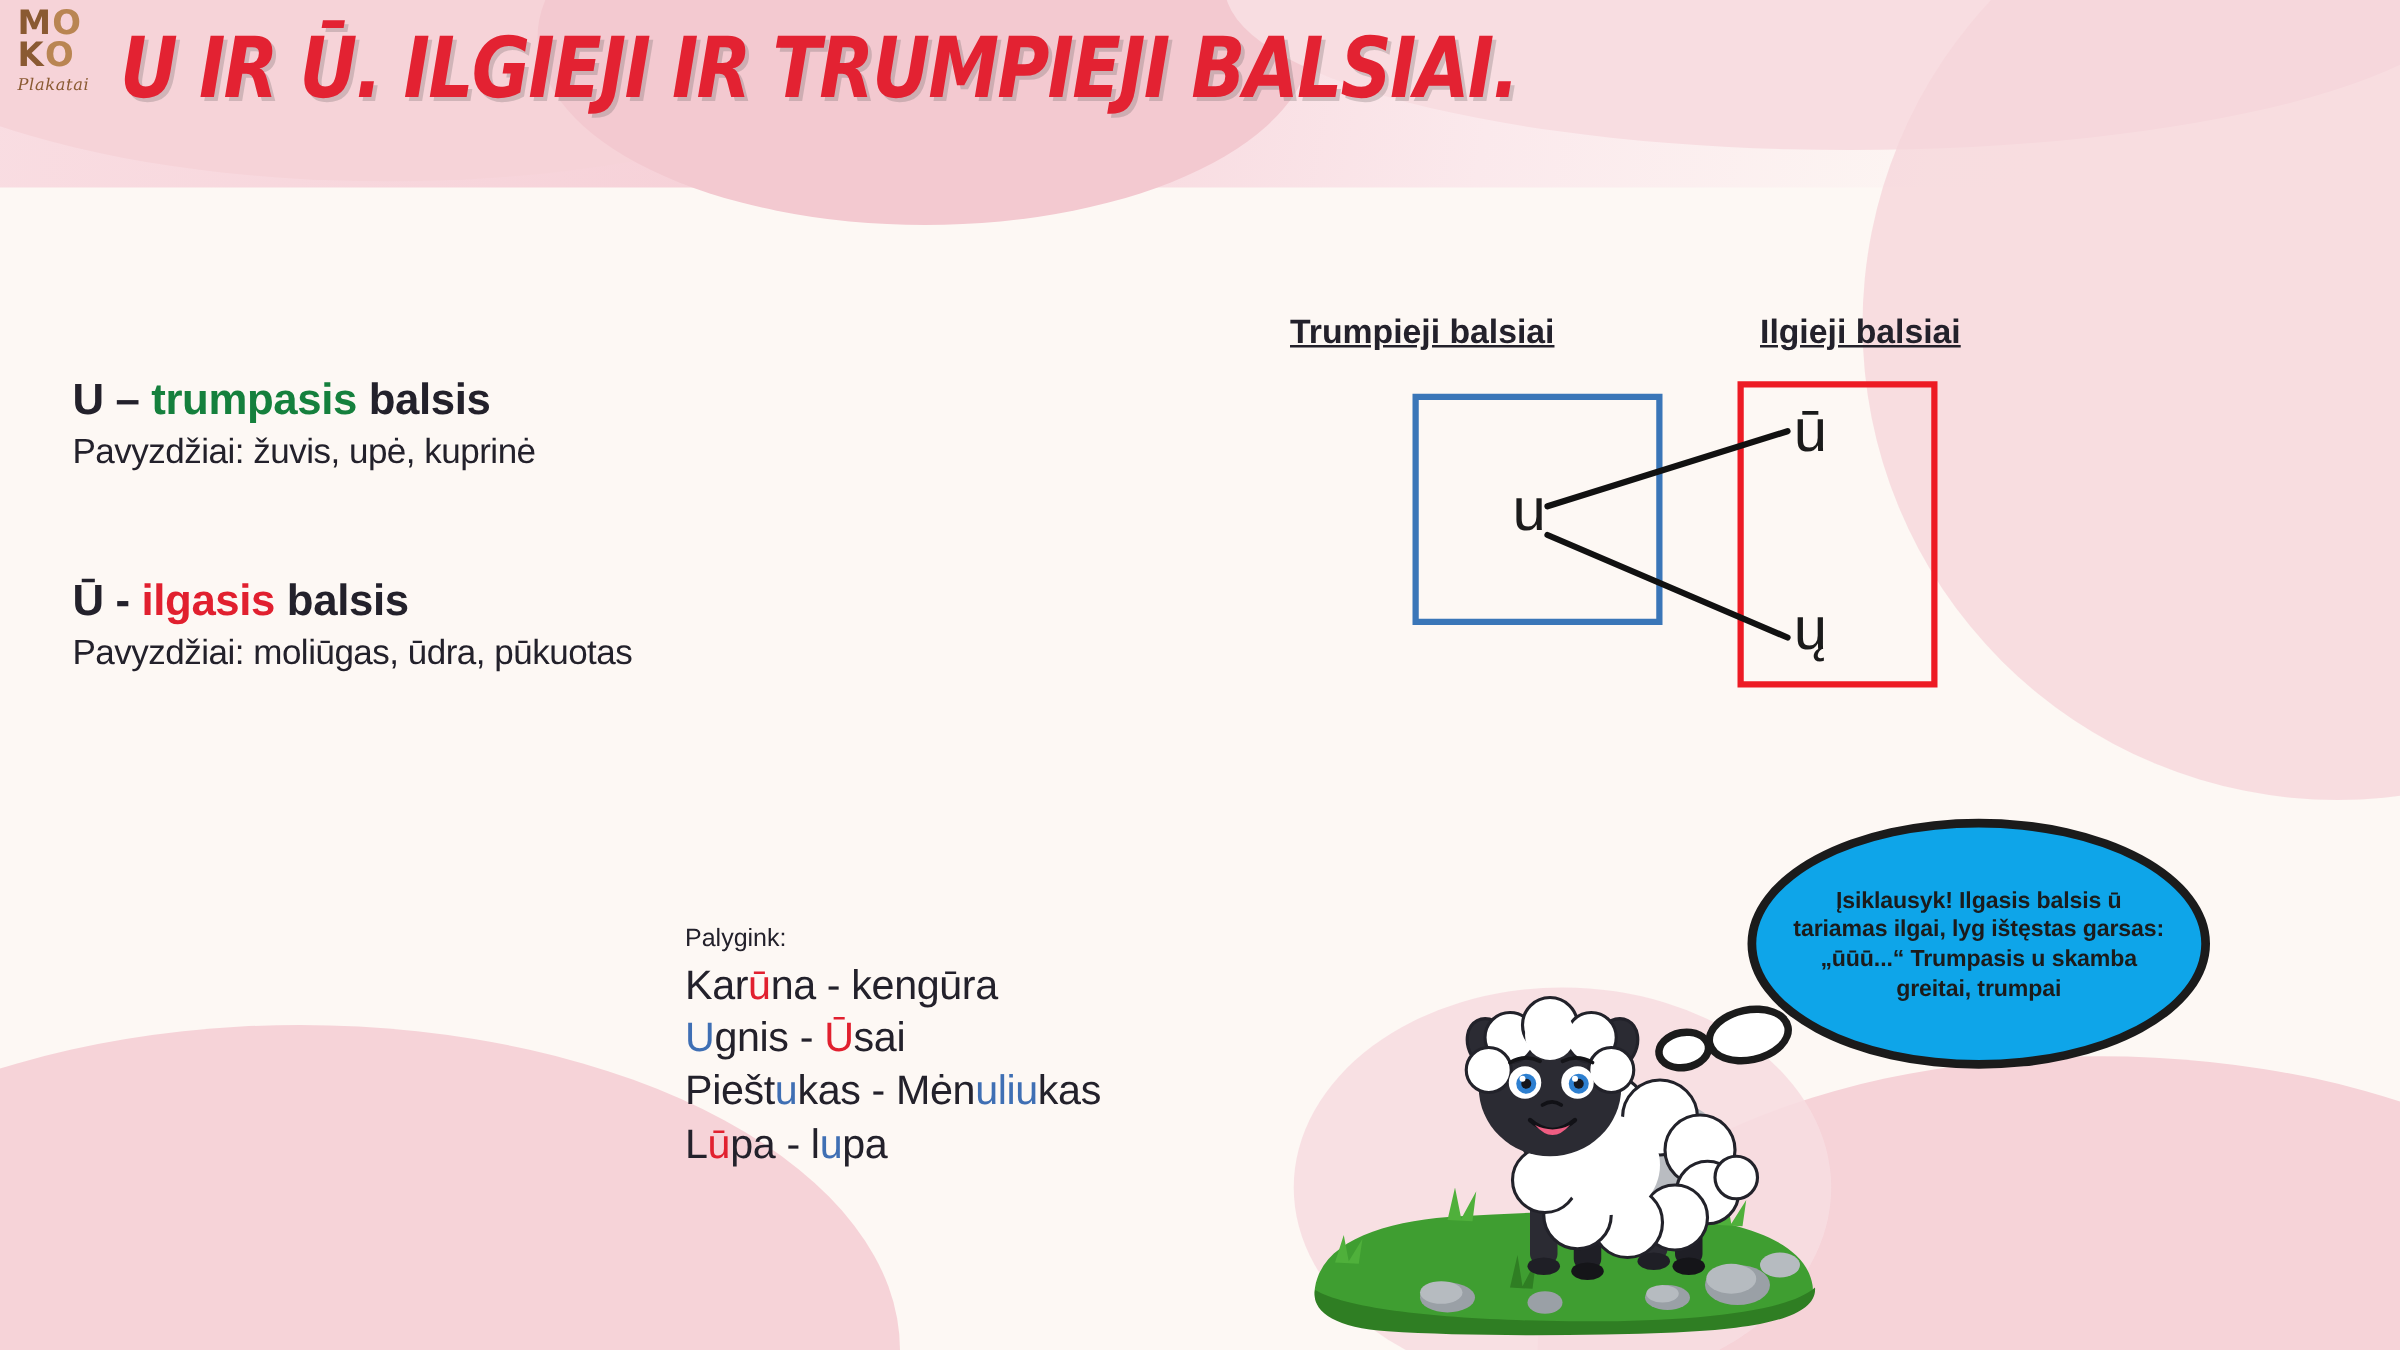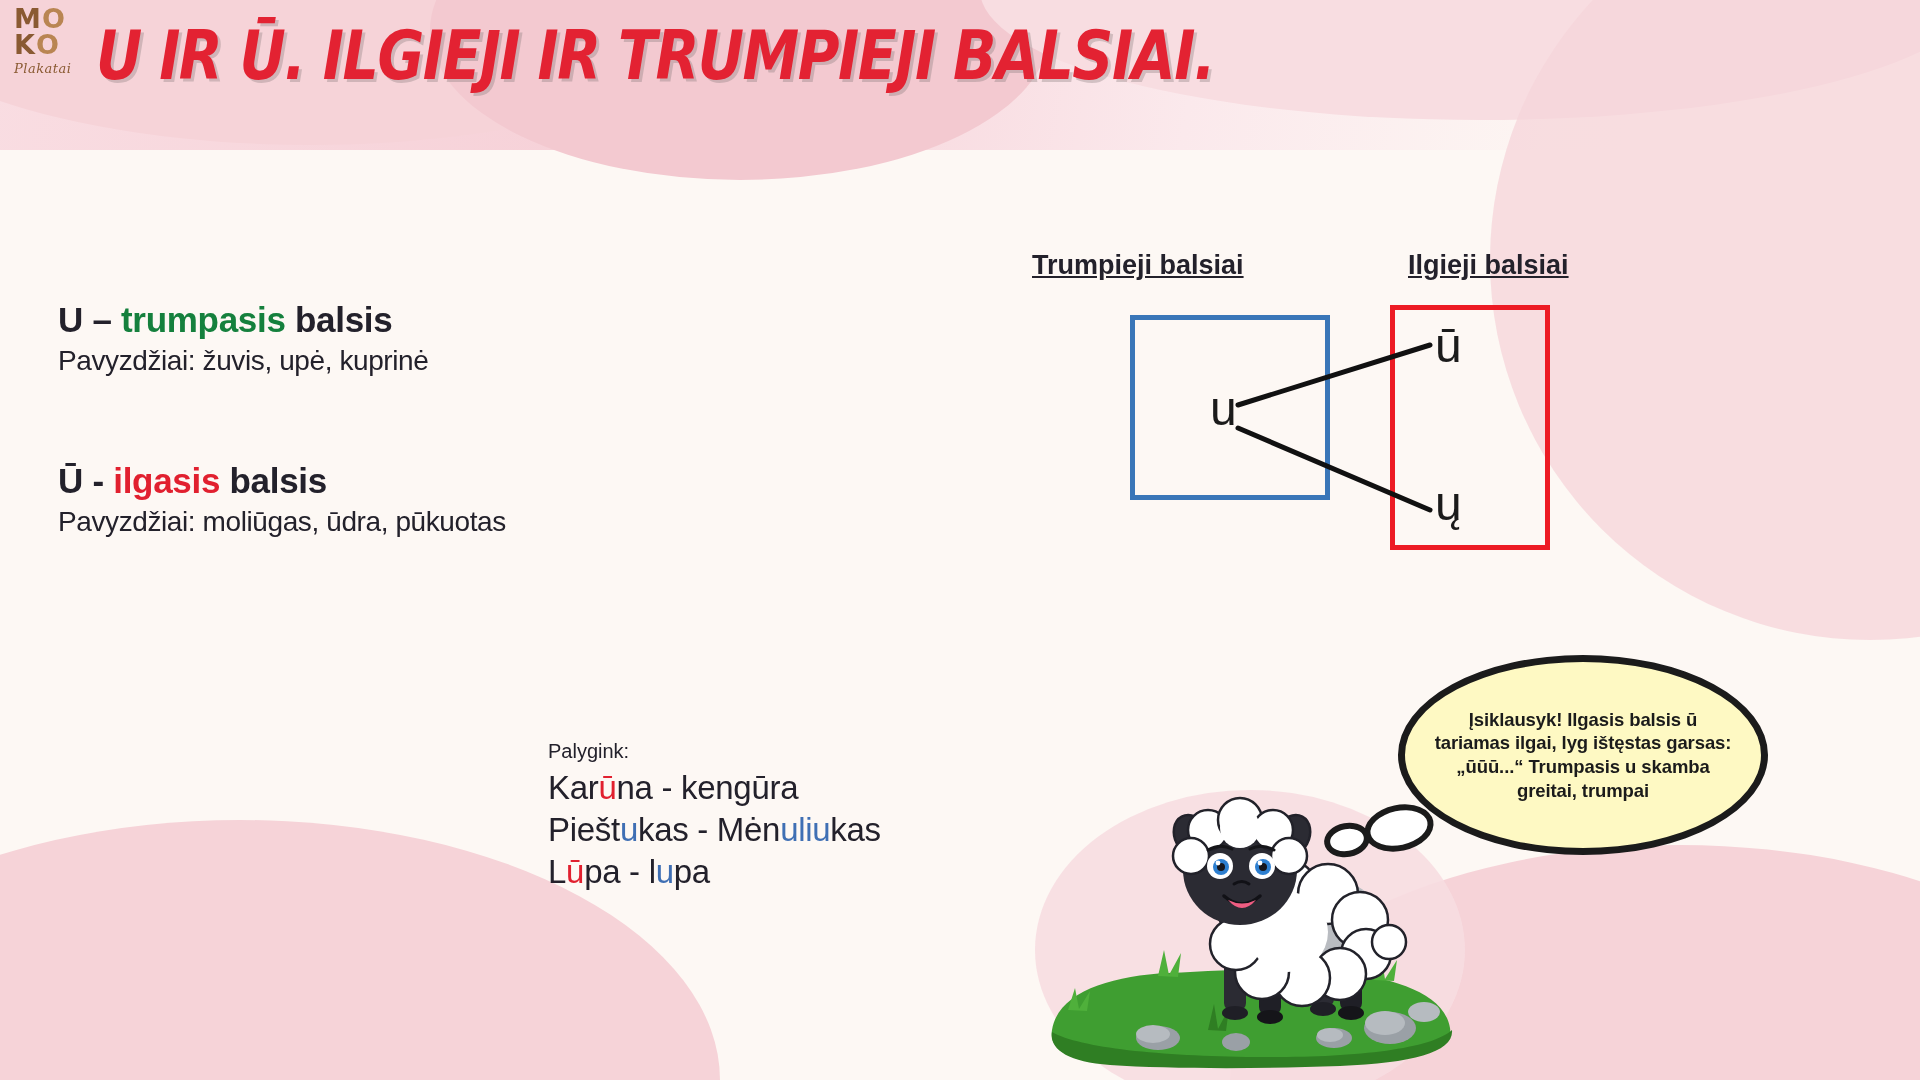--- a/index.html
+++ b/index.html
@@ -215,21 +215,21 @@
   
   #bubble {
     position: absolute;
     left: 1398px; top: 655px;
     width: 370px; height: 200px;
     z-index: 9;
   }
   #bubble-body {
     position: absolute;
     inset: 0;
-    background: #fef9c3;
+    background: #0ea5e9;
     border: 7px solid #1b1b1b;
     border-radius: 50% / 50%;
     box-sizing: border-box;
     display: flex;
     align-items: center;
     justify-content: center;
   }
   #bubble-text {
     font-size: 18.5px;
     font-weight: bold;
@@ -300,20 +300,21 @@
       </div>
       <div class="rule-examples">Pavyzdžiai: moliūgas, ūdra, pūkuotas</div>
     </div>
 
   </div>
 
   <div id="compare">
     <div id="compare-title">Palygink:</div>
     <div id="compare-list">
         <div class="compare-line"><span>Kar</span><span class="cl-red">ū</span><span>na</span><span> - </span><span>keng</span><span>ū</span><span>ra</span></div>
+        <div class="compare-line"><span></span><span class="cl-blue">U</span><span>gnis</span><span> - </span><span></span><span class="cl-red">Ū</span><span>sai</span></div>
         <div class="compare-line"><span>Piešt</span><span class="cl-blue">u</span><span>kas</span><span> - </span><span>Mėn</span><span class="cl-blue">uliu</span><span>kas</span></div>
         <div class="compare-line"><span>L</span><span class="cl-red">ū</span><span>pa</span><span> - </span><span>l</span><span class="cl-blue">u</span><span>pa</span></div>
       </div>
   </div>
 
   <div id="diagram">
     <div class="diagram-header" id="header-short">Trumpieji balsiai</div>
     <div class="diagram-header" id="header-long">Ilgieji balsiai</div>
 
     <div id="box-short"></div>

